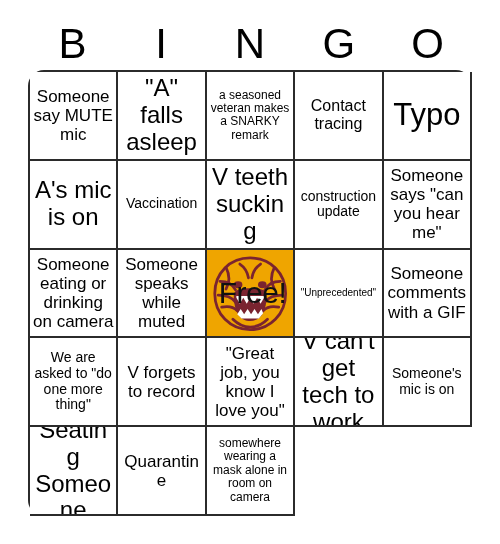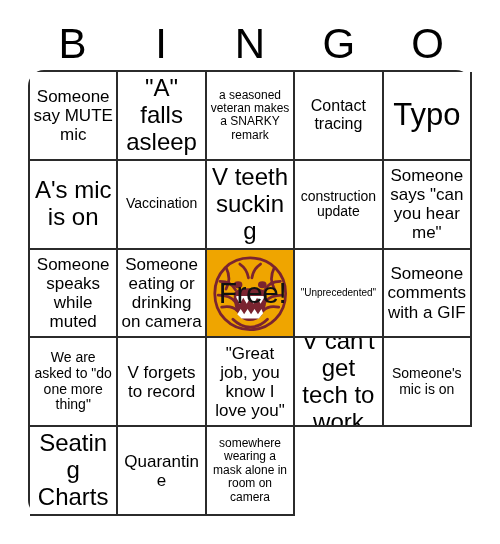--- a/index.html
+++ b/index.html
@@ -143,24 +143,24 @@
       <div class="cell s-xl">
         <span class="txt">V teeth sucking</span>
       </div>
       <div class="cell s-s">
         <span class="txt">construction update</span>
       </div>
       <div class="cell s-m">
         <span class="txt">Someone says "can you hear me"</span>
       </div>
       <div class="cell s-m">
+        <span class="txt">Someone eating or drinking on camera</span>
+      </div>
+      <div class="cell s-m">
         <span class="txt">Someone speaks while muted</span>
-      </div>
-      <div class="cell s-m">
-        <span class="txt">Someone eating or drinking on camera</span>
       </div>
       <div class="cell free">
         <span class="free-art"><svg viewBox="0 0 100 100" width="100%" height="100%" preserveAspectRatio="xMidYMid meet" aria-hidden="true">
             <g fill="none" stroke="#7a2430" stroke-width="3.2" stroke-linecap="round" stroke-linejoin="round">
               <path d="M50 9 C26 9 9 27 9 50 C9 74 27 92 50 92 C73 92 91 74 91 50 C91 27 74 9 50 9 Z"></path>
               <path d="M22 20 C27 30 26 38 22 45"></path>
               <path d="M78 20 C73 30 74 38 78 45"></path>
               <path d="M15 36 C24 36 30 40 33 46"></path>
               <path d="M85 36 C76 36 70 40 67 46"></path>
               <path d="M13 52 C23 52 29 55 33 60"></path>
@@ -197,21 +197,21 @@
       <div class="cell s-m">
         <span class="txt">"Great job, you know I love you"</span>
       </div>
       <div class="cell s-xl">
         <span class="txt">V can't get tech to work</span>
       </div>
       <div class="cell s-s">
         <span class="txt">Someone's mic is on</span>
       </div>
       <div class="cell s-xl">
-        <span class="txt">Seating Charts</span>
+        <span class="txt">Seating Someone</span>
       </div>
       <div class="cell s-m">
         <span class="txt">Quarantine</span>
       </div>
       <div class="cell s-xs">
         <span class="txt">somewhere wearing a mask alone in room on camera</span>
       </div>
     </div>
 
 </div>

